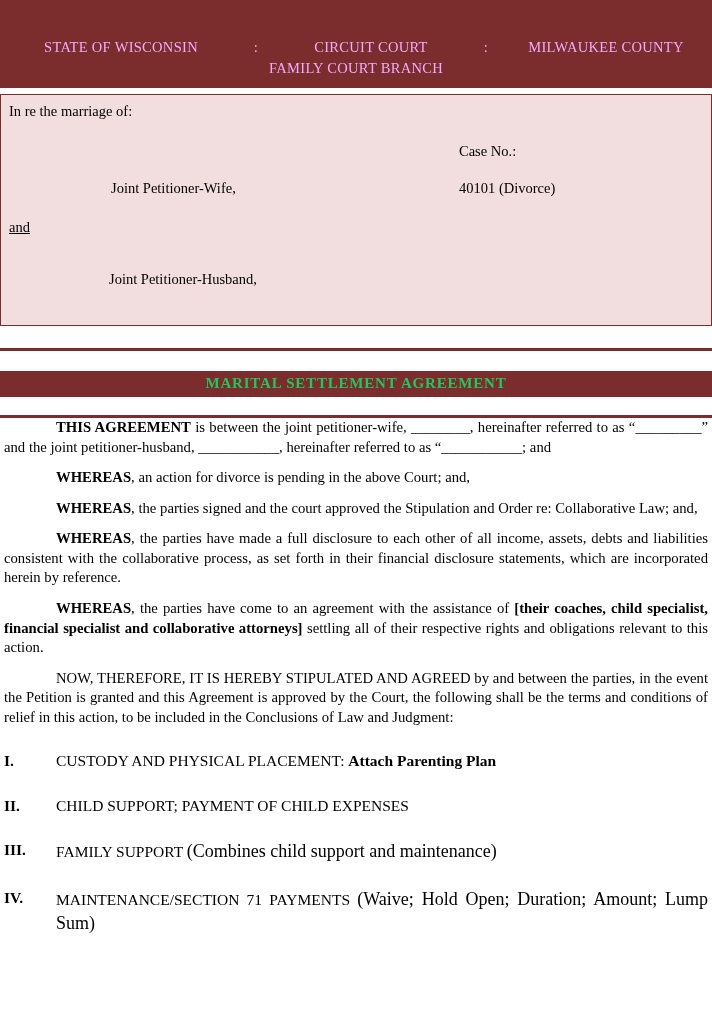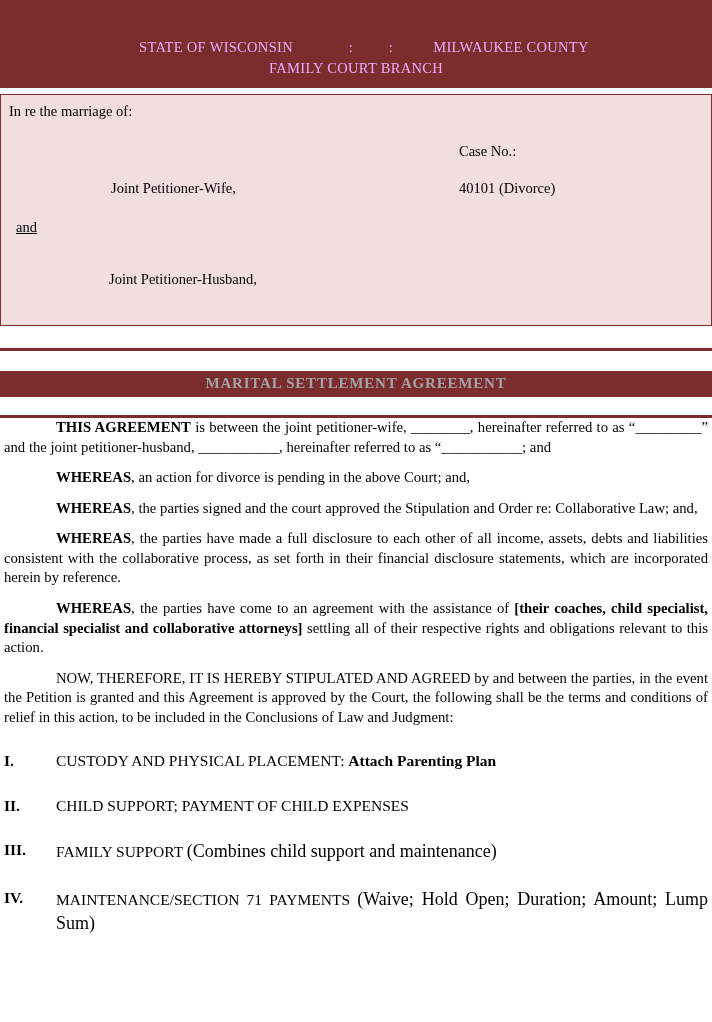--- a/index.html
+++ b/index.html
@@ -82,40 +82,40 @@
     left: 110px;
     top: 85px;
   }
   .cap-casenum {
     position: absolute;
     left: 458px;
     top: 85px;
   }
   .cap-and {
     position: absolute;
-    left: 15px;
+    left: 8px;
     top: 124px;
     text-decoration: underline;
   }
   .cap-husband {
     position: absolute;
     left: 108px;
     top: 176px;
   }
 
   .post-caption-rule {
     height: 3px;
     background: #7B2C2C;
     margin-top: 22px;
   }
 
   
   .title-bar {
     background: #7B2C2C;
-    color: #a3a3a3;
+    color: #22c55e;
     text-align: center;
     font-weight: bold;
     font-size: 15px;
     letter-spacing: 0.8px;
     padding: 4px 0 5px 0;
     margin-top: 20px;
   }
   .post-title-rule {
     height: 3px;
     background: #7B2C2C;
@@ -153,20 +153,21 @@
 </style>
 </head>
 <body>
 
 <div class="page">
 
   <div class="header-band">
     <div class="header-row-1">
       <span class="header-cell hc-state">STATE OF WISCONSIN</span>
       <span class="header-cell hc-colon1">:</span>
+      <span class="header-cell hc-court">CIRCUIT COURT</span>
       <span class="header-cell hc-colon2">:</span>
       <span class="header-cell hc-county">MILWAUKEE COUNTY</span>
     </div>
     <div class="header-row-2">FAMILY COURT BRANCH</div>
   </div>
   <div class="header-underline"></div>
   <div class="band-gap"></div>
 
   <div class="caption-box">
     <div class="cap-inre">In re the marriage of:</div>

